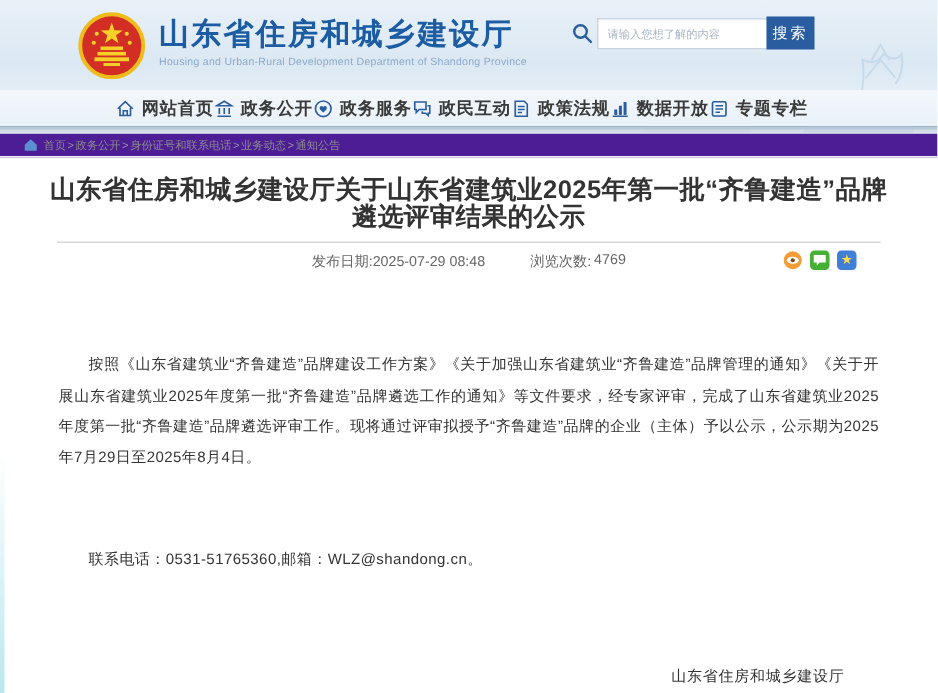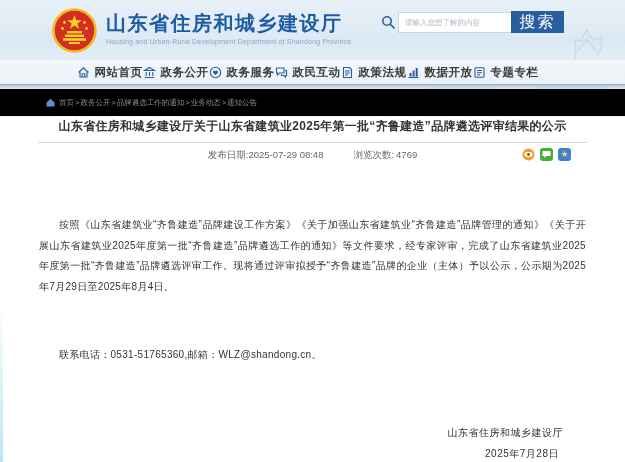--- a/index.html
+++ b/index.html
@@ -29,55 +29,55 @@
 
   .search-area { position: absolute; left: 381px; top: 11px; display: flex; align-items: center; }
   .search-mag { width: 14px; height: 14px; margin-right: 3px; flex: 0 0 auto; }
   .search-input {
     width: 114px; height: 21px; border: 1px solid #c9d6e2; background: #fff;
     font-size: 7.5px; padding: 0 6px; color: #333; outline: none;
     font-family: "Liberation Sans", "DejaVu Sans", sans-serif;
   }
   .search-input::placeholder { color: #a9b6c4; }
   .search-btn {
-    width: 53px; height: 22px; border: none; background: #2a5d9f; color: #fff;
-    font-size: 16px; letter-spacing: 2px; cursor: pointer; margin-left: -1px;
+    width: 32px; height: 22px; border: none; background: #2a5d9f; color: #fff;
+    font-size: 10px; letter-spacing: 2px; cursor: pointer; margin-left: -1px;
     font-family: "Liberation Sans", "DejaVu Sans", sans-serif;
   }
 
   
   .main-nav {
     height: 24px; background: linear-gradient(180deg, #f3f7fb, #e9f1f8);
     display: flex; align-items: center; justify-content: center;
     padding: 0 50px 0 40px; position: relative;
   }
   .nav-item { display: flex; align-items: center; gap: 5px; cursor: pointer; }
   .nav-item svg { width: 13px; height: 13px; flex: 0 0 auto; }
   .nav-label { font-size: 11.5px; color: #3a3a3a; font-weight: bold; letter-spacing: .5px; white-space: nowrap; }
   .nav-strip {
     height: 5px;
     background: linear-gradient(180deg, #aebfd0, #ccd8e3 40%, #dde6ee);
     border-top: 1px solid #9db3c7;
   }
 
   
   .breadcrumb {
-    height: 28px; background: #000000; border-bottom: 1px solid #f0f1f2;
-    display: flex; align-items: center; padding-left: 46px;
+    height: 16px; background: #4c1d95; border-bottom: 1px solid #f0f1f2;
+    display: flex; align-items: center; padding-left: 16px;
     font-size: 7.5px; color: #8b8b8b;
   }
   .crumb-home-icon { width: 9px; height: 9px; margin-right: 4px; }
   .crumb { color: #8b8b8b; text-decoration: none; cursor: pointer; }
   .crumb-sep { margin: 0 1px; color: #9a9a9a; }
 
   
   .article { padding: 0 26px; background: #fff; }
   .article-title {
-    text-align: center;
-    font-size: 12px; font-weight: bold; color: #333; letter-spacing: .3px;
+    margin-top: 13px; text-align: center;
+    font-size: 17px; font-weight: bold; color: #333; letter-spacing: .3px;
     line-height: 18px;
   }
   .title-divider { border: none; border-bottom: 1px solid #d8d8d8; margin: 7px 12px 0 12px; }
   .meta-row {
     position: relative; height: 24px; display: flex; align-items: center; justify-content: center;
     gap: 30px; font-size: 9.5px; color: #666; text-align: center;
   }
   .meta-views { display: flex; gap: 2px; }
   .share-icons { position: absolute; right: 28px; top: 5px; display: flex; gap: 5px; align-items: center; }
   .share-icons .sicon { width: 13px; height: 13px; border-radius: 3px; display: flex; align-items: center; justify-content: center; cursor: pointer; }
@@ -208,21 +208,21 @@
 </div>
 
 <div class="breadcrumb">
   <svg class="crumb-home-icon" viewBox="0 0 9 9">
     <path d="M0.5 4.5 L4.5 0.8 L8.5 4.5 L8.5 8.5 L0.5 8.5 Z" fill="#5b8fd0"></path>
   </svg>
   <a class="crumb">首页</a>
   <span class="crumb-sep">&gt;</span>
   <a class="crumb">政务公开</a>
   <span class="crumb-sep">&gt;</span>
-  <a class="crumb">品牌遴选工作的通知</a>
+  <a class="crumb">身份证号和联系电话</a>
   <span class="crumb-sep">&gt;</span>
   <a class="crumb">业务动态</a>
   <span class="crumb-sep">&gt;</span>
   <a class="crumb">通知公告</a>
 </div>
 
 <div class="article">
   <h1 class="article-title">山东省住房和城乡建设厅关于山东省建筑业2025年第一批“齐鲁建造”品牌遴选评审结果的公示</h1>
   <hr class="title-divider">
 

